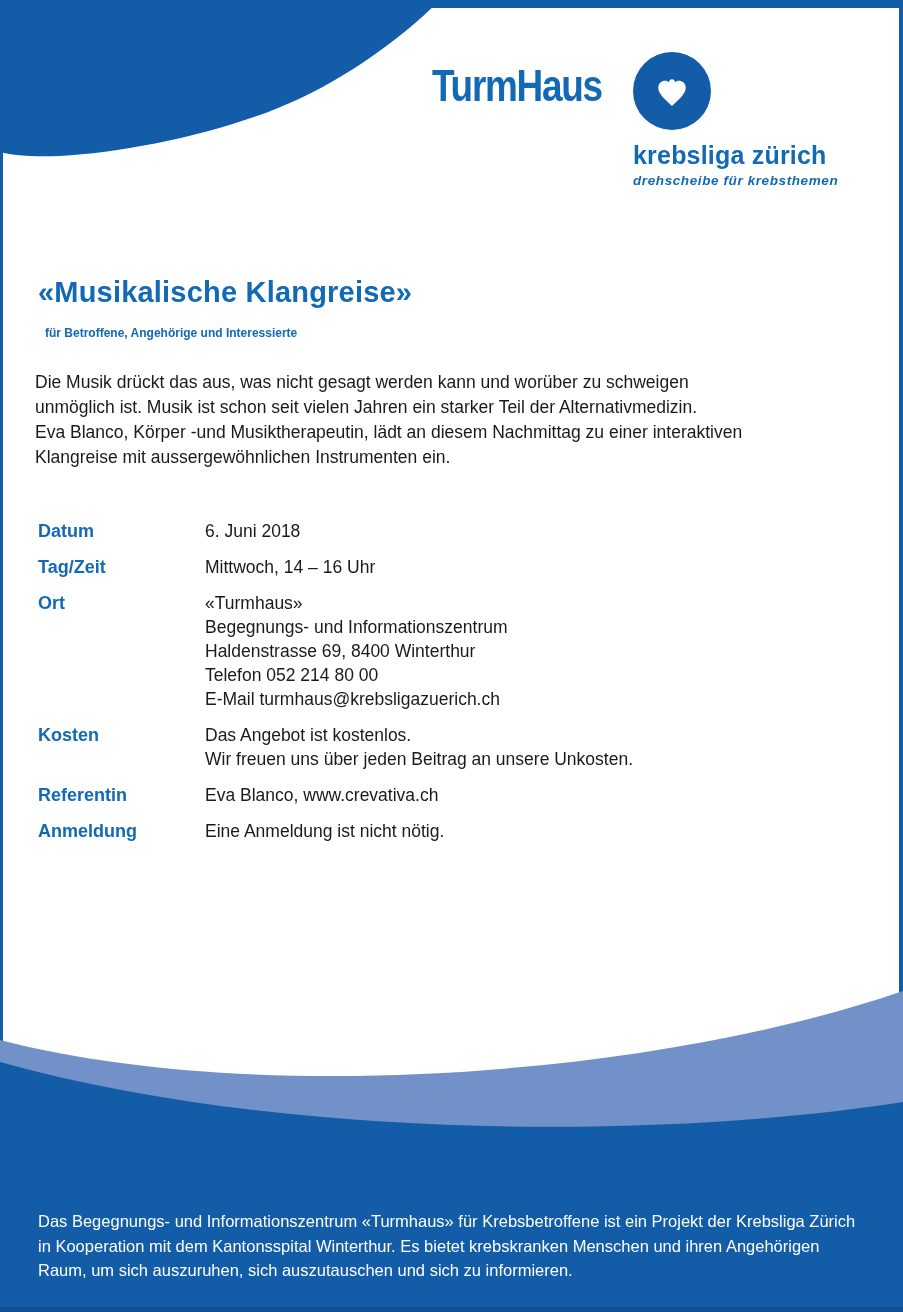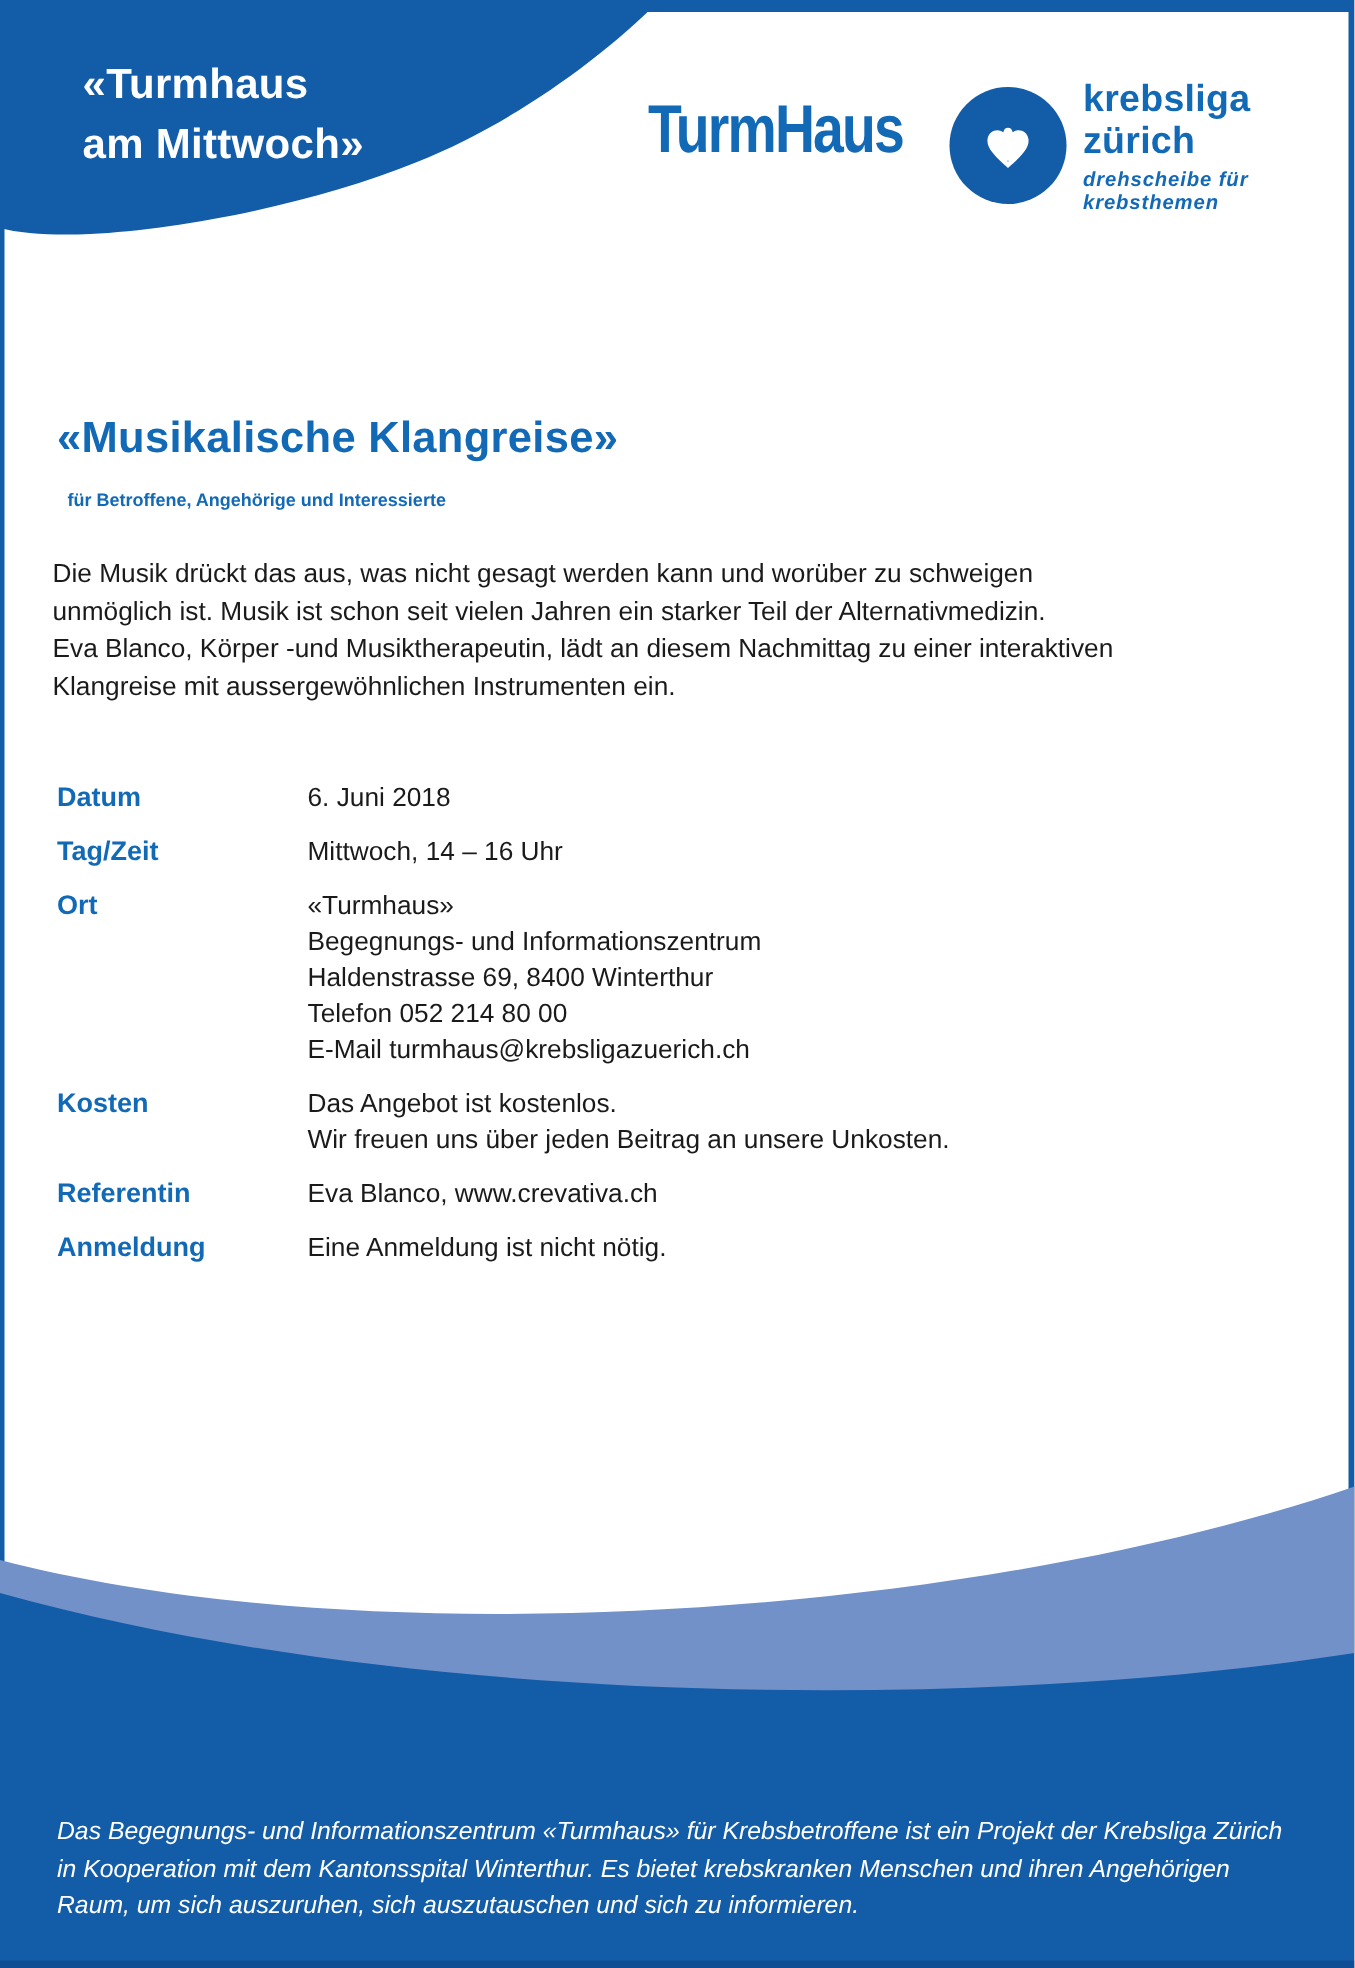--- a/index.html
+++ b/index.html
@@ -22,21 +22,21 @@
   }
 
   
   .turmhaus-logo{
     left:432px;top:60px;
     color:var(--text-blue);
     font-size:45px;font-weight:700;letter-spacing:-1.5px;
     transform:scaleX(.82);transform-origin:left top;
     white-space:nowrap;
   }
-  .kl-logo{left:633px;top:52px;display:flex;align-items:center;gap:11px;}
+  .kl-logo{left:633px;top:52px;display:flex;gap:11px;flex-direction:column;}
   .kl-circle{
     width:78px;height:78px;border-radius:50%;
     background:var(--brand-blue);
     display:flex;align-items:center;justify-content:center;flex:0 0 auto;
   }
   .kl-text{display:flex;flex-direction:column;}
   .kl-name{color:var(--text-blue);font-size:25px;font-weight:700;letter-spacing:.2px;line-height:28px;}
   .kl-tagline{color:var(--text-blue);font-size:13.5px;font-weight:700;letter-spacing:.6px;margin-top:4px;font-style:italic;}
 
   
@@ -53,43 +53,41 @@
     width:167px;flex:0 0 167px;
     color:var(--text-blue);font-size:18px;font-weight:700;line-height:24px;
   }
   .detail-value{
     color:#1a1a1a;font-size:17.5px;line-height:24px;white-space:pre-line;
   }
 
   
   .footer-text{
     left:38px;top:1209px;width:840px;
-    color:#fff;font-size:16.5px;line-height:24.5px;white-space:pre-line;font-style:italic;
+    color:#fff;font-size:16.5px;line-height:24.5px;white-space:pre-line;
   }
 </style>
 </head>
 <body>
 
 <div class="page">
 
   <svg class="bg" width="903" height="1312" viewBox="0 0 903 1312" preserveAspectRatio="none">
 
     <rect x="0" y="0" width="903" height="1312" fill="#135CA8"></rect>
 
     <path d="M 3,8 H 899 V 1000 C 650,1080 250,1106 3,1042 Z" fill="#ffffff"></path>
 
     <path d="M 0,1040 C 250,1105 650,1078 903,991 L 903,1102 C 660,1140 280,1140 0,1062 Z" fill="#7291C9"></path>
 
     <path d="M 0,0 L 440,0 C 398,42 338,84 278,108 C 212,135 122,153 60,156 C 38,157 14,156 0,152 Z" fill="#135CA8"></path>
 
     <rect x="0" y="1307" width="903" height="5" fill="#0F4E92"></rect>
   </svg>
 
-  <div class="layer banner-title">«Turmhaus
-am Mittwoch»</div>
 
   <div class="layer turmhaus-logo">TurmHaus</div>
 
   <div class="layer kl-logo">
     <div class="kl-circle">
       <svg width="46" height="44" viewBox="0 0 100 100">
         <path fill="#ffffff" d="M50,84 C30,66 17,54 19,40 C21,28 34,23 43,30
                  C44,21 56,21 57,30 C66,23 79,28 81,40 C83,54 70,66 50,84
                  L50,72 C48,76 52,76 50,72 Z"></path>
       </svg>

